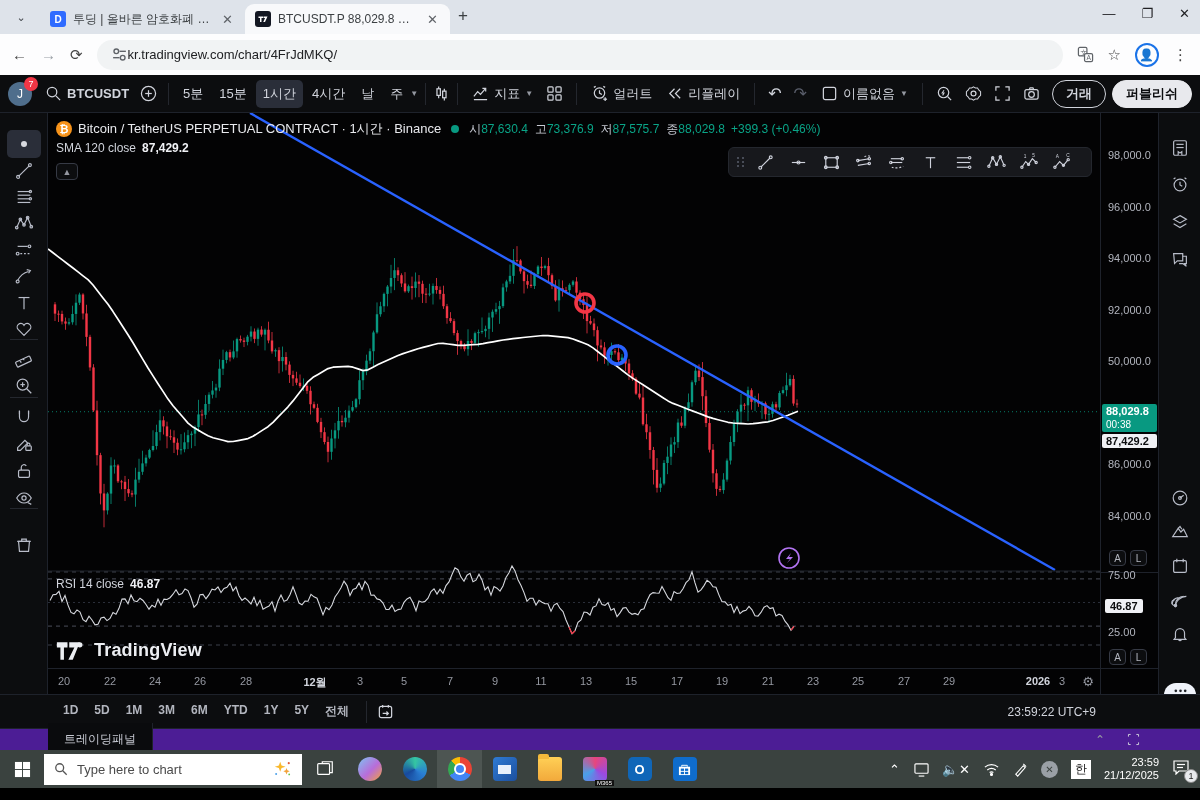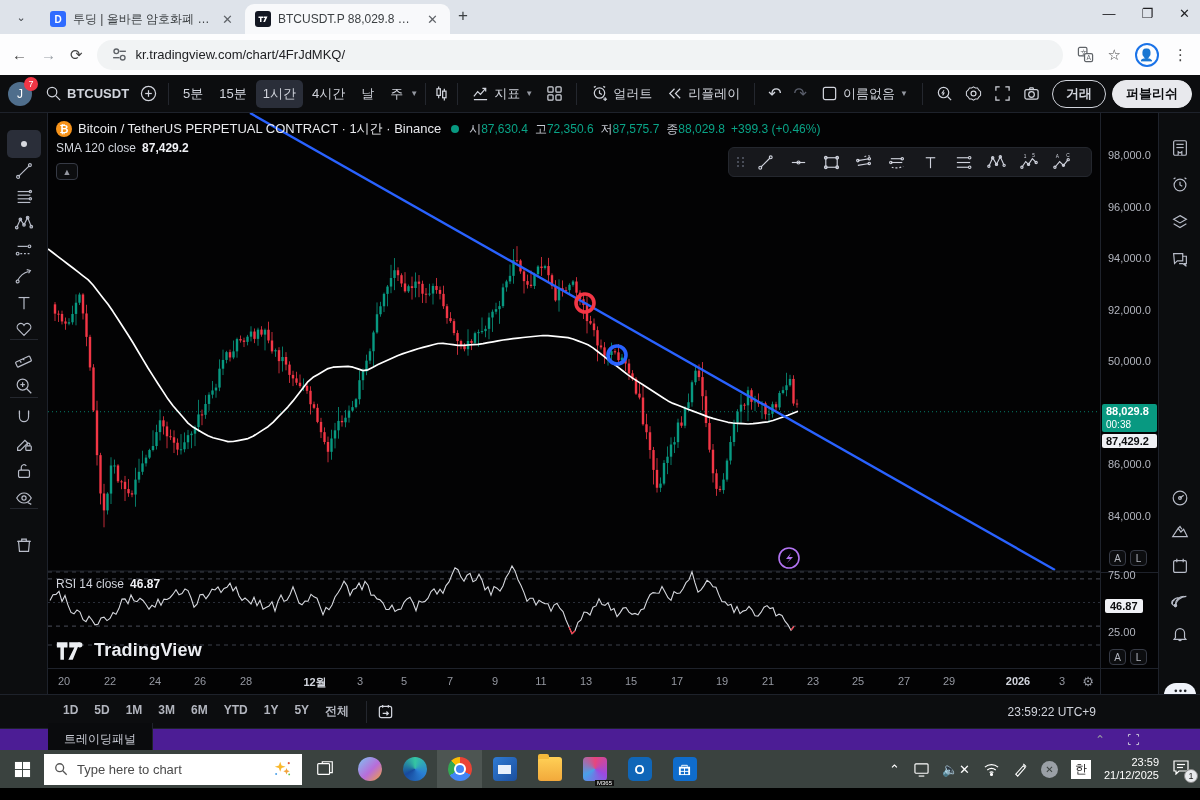--- a/index.html
+++ b/index.html
@@ -16,21 +16,21 @@
   .tab .title { white-space:nowrap; overflow:hidden; text-overflow:ellipsis; max-width:150px; }
   .favicon { width:16px; height:16px; border-radius:3px; flex:0 0 16px; display:flex; align-items:center; justify-content:center; font-size:10px; font-weight:bold; color:#fff; }
   .fav-tooding { background:#2f6bff; }
   .fav-tv { background:#131722; border-radius:3px; }
   .tab-close { color:#5f6368; font-size:13px; padding:0 2px; }
   .newtab-btn { color:#3c4043; font-size:17px; margin:0 0 8px 8px; }
   .win-controls { position:absolute; right:10px; top:6px; display:flex; gap:26px; color:#202124; font-size:13px; }
   .urlbar { height:41px; background:#fdfdfe; display:flex; align-items:center; padding:0 12px; gap:14px; }
   .nav-ic { font-size:15px; color:#444; }
   .nav-ic.dim { color:#9aa0a6; }
-  .url-pill { flex:1; height:30px; background:#f1f3f4; border-radius:15px; display:flex; align-items:center; padding:0 14px; gap:8px; }
+  .url-pill { flex:1; height:30px; background:#f1f3f4; border-radius:15px; display:flex; align-items:center; padding:0 14px; gap:0; }
   .url-text { font-size:13px; color:#202124; }
   .ub-right { display:flex; align-items:center; gap:14px; }
   .avatar-browser { width:24px; height:24px; border-radius:50%; border:2px solid #1a73e8; display:flex; align-items:center; justify-content:center; color:#1a73e8; font-size:12px; }
 
   
   .tv-toolbar { height:38px; background:#0c0d0f; border-bottom:1px solid #1e222b; display:flex; align-items:center; padding:0 8px; color:#d1d4dc; }
   .tvt-group { display:flex; align-items:center; gap:2px; }
   .vsep { width:1px; height:22px; background:#24272e; margin:0 7px; }
   .avatar-tv { width:24px; height:24px; border-radius:50%; background:#4f6e8c; color:#fff; font-size:12px; display:flex; align-items:center; justify-content:center; position:relative; margin-right:6px; }
   .avatar-badge { position:absolute; top:-5px; right:-6px; background:#f23645; color:#fff; font-size:9px; min-width:14px; height:14px; border-radius:7px; display:flex; align-items:center; justify-content:center; }
@@ -842,21 +842,21 @@
           <line x1="524" y1="520.7715573441308" x2="527" y2="517.7672390446505" stroke="#f23645" stroke-width="1.2"></line>
           <line x1="743" y1="517.1759042145844" x2="746" y2="513.3640236320012" stroke="#f23645" stroke-width="1.2"></line>
         </svg>
 
       <div class="legend">
         <span class="btc-ic">₿</span>
         <span>Bitcoin / TetherUS PERPETUAL CONTRACT · 1시간 · Binance</span>
         <span class="mkt-dot"></span>
         <span class="ohlc" id="ohlc-row">
             <span><span class="k">시</span><span class="v">87,630.4</span></span>
-            <span><span class="k">고</span><span class="v">72,350.6</span></span>
+            <span><span class="k">고</span><span class="v">73,376.9</span></span>
             <span><span class="k">저</span><span class="v">87,575.7</span></span>
             <span><span class="k">종</span><span class="v">88,029.8</span></span>
           </span>
         <span class="ohlc">
             <span class="v">+399.3 (+0.46%)</span>
           </span>
       </div>
       <div class="legend2">
         <span>SMA 120 close</span>
         <span class="val">87,429.2</span>
@@ -988,21 +988,21 @@
           <span class="ta-label" style="left: 493px;">11</span>
           <span class="ta-label" style="left: 538px;">13</span>
           <span class="ta-label" style="left: 583px;">15</span>
           <span class="ta-label" style="left: 629px;">17</span>
           <span class="ta-label" style="left: 674px;">19</span>
           <span class="ta-label" style="left: 720px;">21</span>
           <span class="ta-label" style="left: 765px;">23</span>
           <span class="ta-label" style="left: 810px;">25</span>
           <span class="ta-label" style="left: 856px;">27</span>
           <span class="ta-label" style="left: 901px;">29</span>
-          <span class="ta-label major" style="left: 970px;">2026</span>
+          <span class="ta-label major" style="left: 990px;">2026</span>
           <span class="ta-label" style="left: 1014px;">3</span>
         </div>
     </div>
 
     <div class="price-axis" id="price-axis">
       <div class="pa-last">
         <div>88,029.8</div>
         <div class="cd">00:38</div>
       </div>
       <div class="pa-sma">87,429.2</div>

